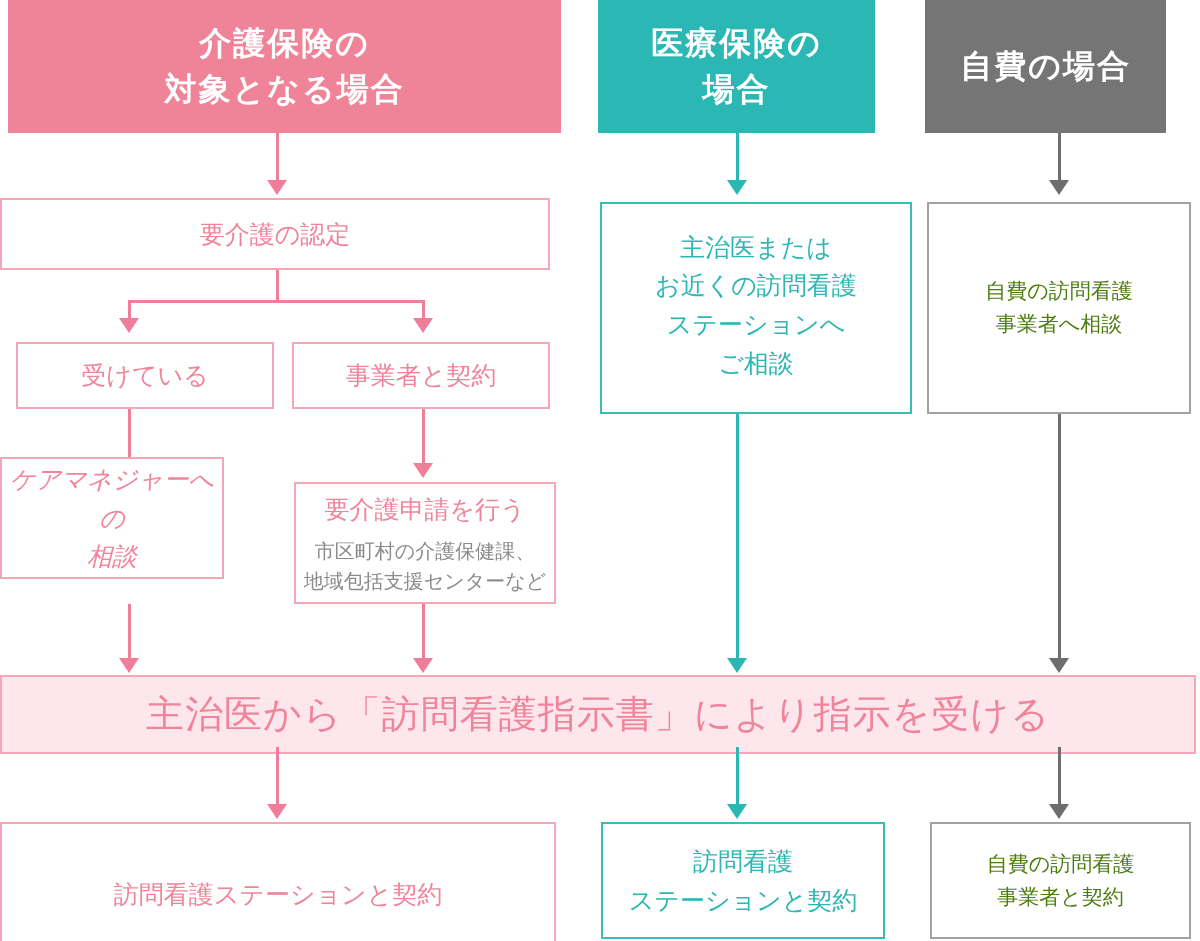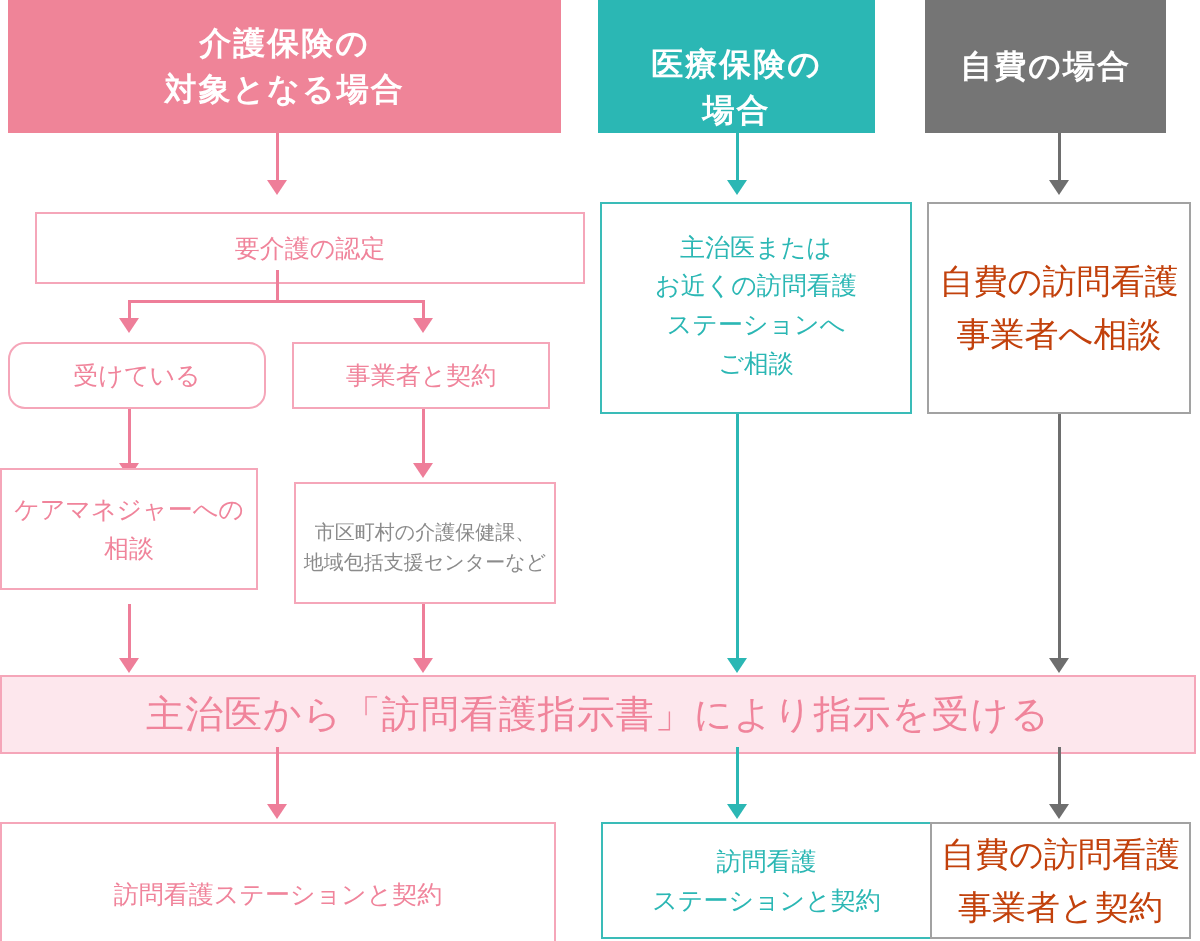--- a/index.html
+++ b/index.html
@@ -7,31 +7,31 @@
     position:relative;width:1200px;height:941px;background:#ffffff;overflow:hidden;
     font-family:"Liberation Sans", sans-serif;
   }
   
   .hdr{
     position:absolute;display:flex;align-items:center;justify-content:center;
     color:#ffffff;font-size:32px;font-weight:600;letter-spacing:2px;
     text-align:center;white-space:pre-line;line-height:1.42;
   }
   .hdr-pink{background:#EF8498;margin-left:8px;}
-  .hdr-teal{background:#2BB7B4;align-items:flex-end;}
+  .hdr-teal{background:#2BB7B4;}
   .hdr-gray{background:#757575;}
   
   .box{
     position:absolute;background:#ffffff;box-sizing:border-box;
     display:flex;flex-direction:column;align-items:center;justify-content:center;
     text-align:center;white-space:pre-line;line-height:1.55;
   }
   .box-pink{border:2px solid #F5A6B9;color:#F0849B;font-size:25px;}
   .box-teal{border:2px solid #3ABCB8;color:#2BB7B4;font-size:25px;}
-  .box-gray{border:2px solid #A2A2A2;color:#c2410c;font-size:34px;}
+  .box-gray{border:2px solid #A2A2A2;color:#4d7c0f;font-size:21px;}
   .sub-note{font-size:20px;color:#8B8B8B;margin-top:8px;line-height:1.5;}
   
   .banner{
     position:absolute;box-sizing:border-box;background:#FDE7ED;border:2px solid #F5A6B9;
     display:flex;align-items:center;justify-content:center;
     color:#F0849B;font-size:38px;font-weight:500;letter-spacing:1px;white-space:nowrap;
   }
   
   .line{position:absolute;}
   .v{width:3px;}
@@ -67,21 +67,21 @@
   </div>
   <div>
     <div class="line v c-teal" style="left:736px;top:133px;height:48px;"></div>
     <div class="head head-teal" style="left:727px;top:180px;"></div>
   </div>
   <div>
     <div class="line v c-gray" style="left:1058px;top:133px;height:48px;"></div>
     <div class="head head-gray" style="left:1049px;top:180px;"></div>
   </div>
 
-  <div class="box box-pink" style="left:0;top:212px;width:550px;height:72px;margin-left:35px;">
+  <div class="box box-pink" style="left:0;top:198px;width:550px;height:72px;">
     <span>要介護の認定</span>
   </div>
   <div class="box box-teal" style="left:600px;top:202px;width:312px;height:212px;font-family:Liberation Mono, monospace;">
     <span>主治医または
 お近くの訪問看護
 ステーションへ
 ご相談</span>
   </div>
   <div class="box box-gray" style="left:927px;top:202px;width:264px;height:212px;">
     <span>自費の訪問看護
@@ -90,41 +90,42 @@
 
   <div>
     <div class="line v c-pink" style="left:276px;top:270px;height:32px;"></div>
     <div class="line h c-pink" style="left:128px;top:300px;width:297px;"></div>
     <div class="line v c-pink" style="left:128px;top:300px;height:18px;"></div>
     <div class="head head-pink" style="left:119px;top:318px;"></div>
     <div class="line v c-pink" style="left:422px;top:300px;height:18px;"></div>
     <div class="head head-pink" style="left:413px;top:318px;"></div>
   </div>
 
-  <div class="box box-pink" style="left:8px;top:342px;width:258px;height:67px;border-radius:17px;">
+  <div class="box box-pink" style="left:16px;top:342px;width:258px;height:67px;">
     <span>受けている</span>
   </div>
   <div class="box box-pink" style="left:292px;top:342px;width:258px;height:67px;">
     <span>事業者と契約</span>
   </div>
 
   <div>
     <div class="line v c-pink" style="left:128px;top:409px;height:54px;"></div>
     <div class="head head-pink" style="left:119px;top:463px;"></div>
   </div>
   <div>
     <div class="line v c-pink" style="left:422px;top:409px;height:54px;"></div>
     <div class="head head-pink" style="left:413px;top:463px;"></div>
   </div>
 
-  <div class="box box-pink" style="left:0;top:468px;width:258px;height:122px;">
+  <div class="box box-pink" style="left:0;top:457px;width:224px;height:122px;font-style:italic;">
     <span>ケアマネジャーへの
 相談</span>
   </div>
   <div class="box box-pink" style="left:294px;top:482px;width:262px;height:122px;">
+    <span>要介護申請を行う</span>
     <span class="sub-note">市区町村の介護保健課、
 地域包括支援センターなど</span>
   </div>
 
   <div>
     <div class="line v c-pink" style="left:128px;top:604px;height:54px;"></div>
     <div class="head head-pink" style="left:119px;top:658px;"></div>
   </div>
   <div>
     <div class="line v c-pink" style="left:422px;top:604px;height:54px;"></div>
@@ -152,21 +153,21 @@
     <div class="head head-teal" style="left:727px;top:804px;"></div>
   </div>
   <div>
     <div class="line v c-gray" style="left:1058px;top:747px;height:57px;"></div>
     <div class="head head-gray" style="left:1049px;top:804px;"></div>
   </div>
 
   <div class="box box-pink" style="left:0;top:822px;width:556px;height:144px;">
     <span>訪問看護ステーションと契約</span>
   </div>
-  <div class="box box-teal" style="left:601px;top:822px;width:331px;height:117px;">
+  <div class="box box-teal" style="left:601px;top:822px;width:284px;height:117px;">
     <span>訪問看護
 ステーションと契約</span>
   </div>
   <div class="box box-gray" style="left:930px;top:822px;width:261px;height:117px;">
     <span>自費の訪問看護
 事業者と契約</span>
   </div>
 
 </div>
 

